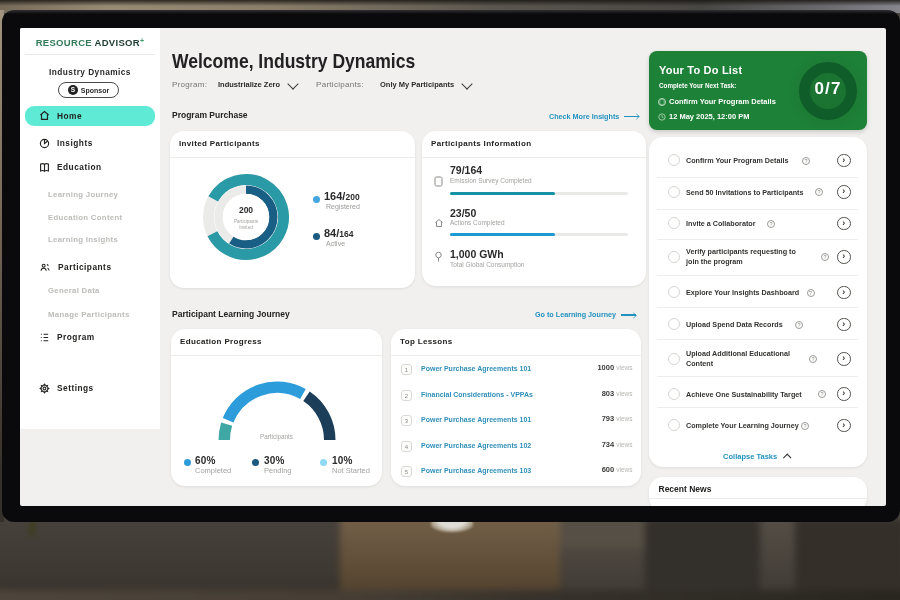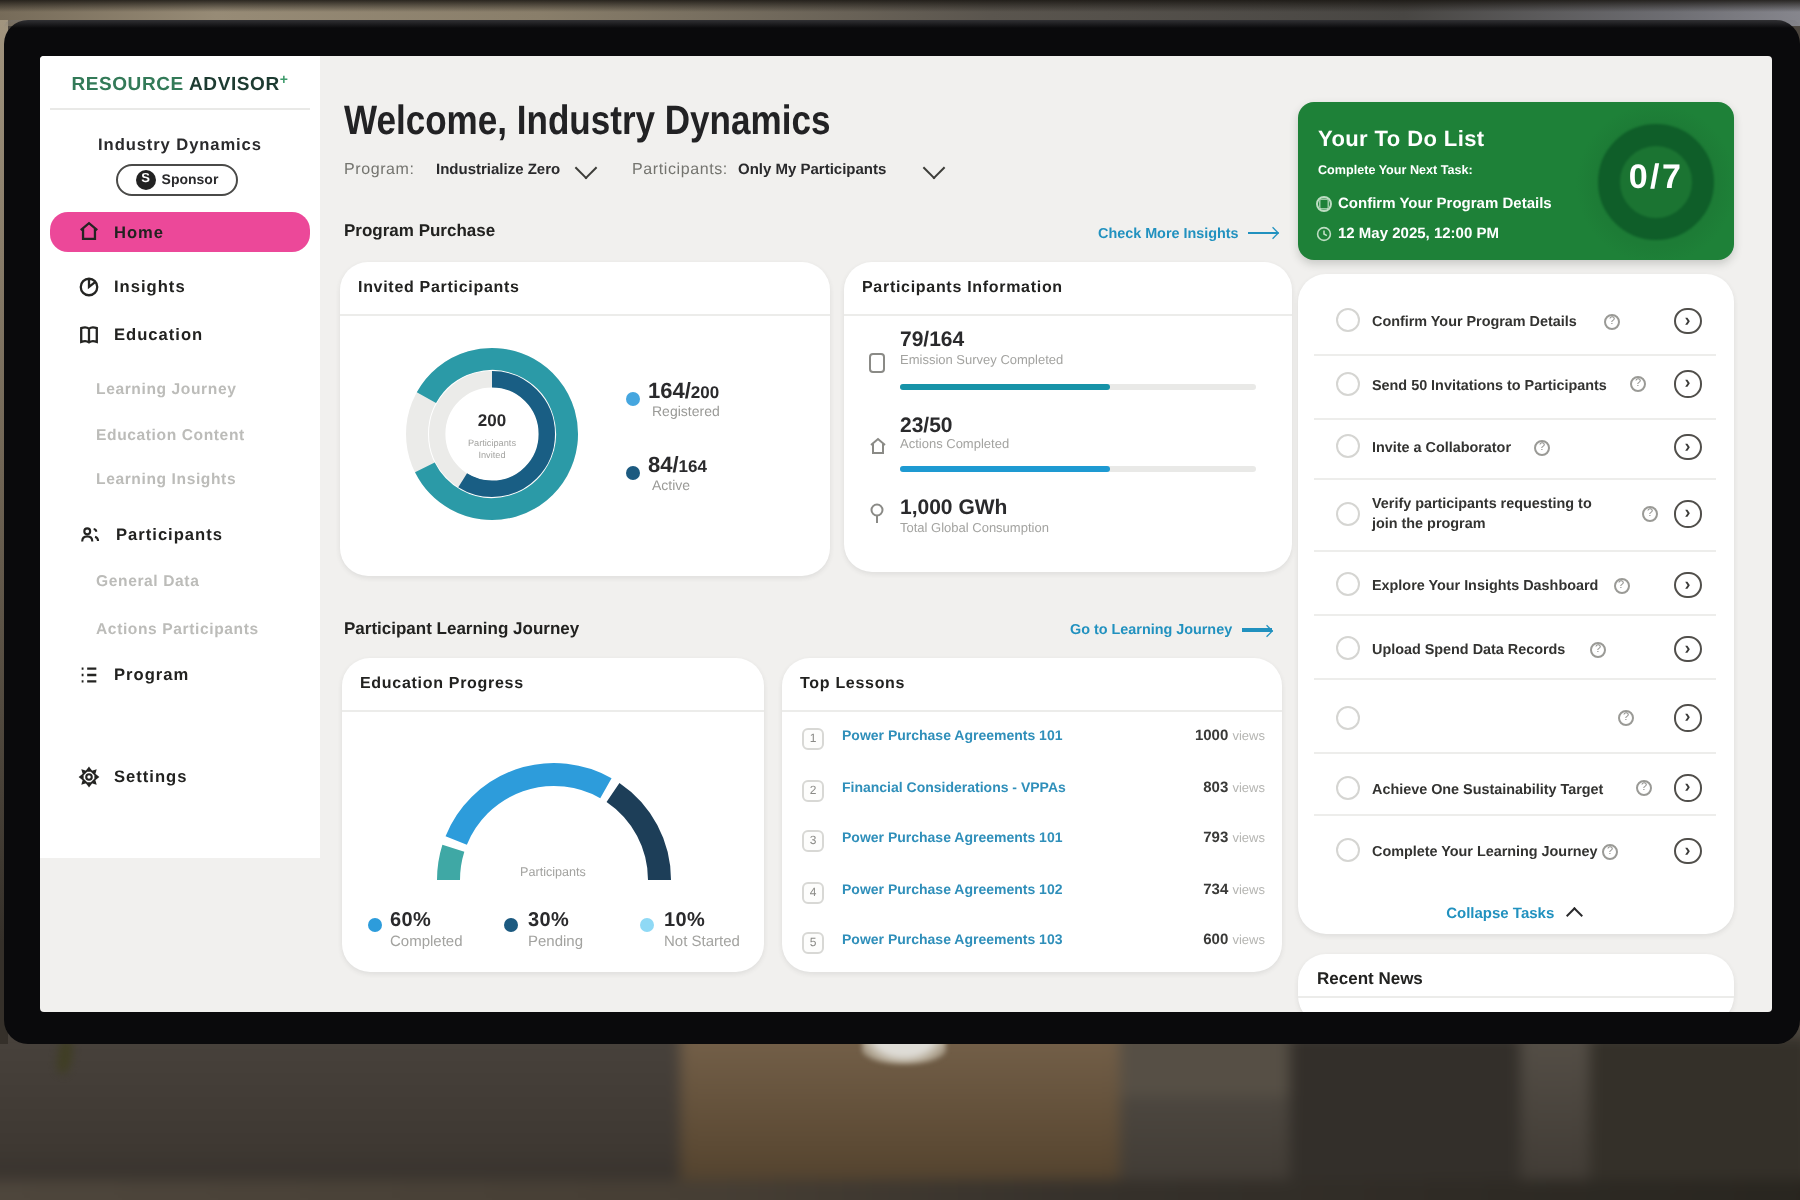--- a/index.html
+++ b/index.html
@@ -32,21 +32,21 @@
 #logo .plus{color:#3d9a6a;font-size:7px;vertical-align:3px}
 #sbdiv{position:absolute;left:5px;top:26px;width:130px;height:1px;background:#e9e9e7}
 #iddyn{position:absolute;left:0;top:39px;width:140px;text-align:center;font-size:8.3px;font-weight:bold;color:#2a2a2c;letter-spacing:.45px}
 #pill{position:absolute;left:38px;top:54.5px;width:61px;height:16px;border:1px solid #4a4a48;border-radius:8px;background:#fff;display:flex;align-items:center;justify-content:center;gap:3px}
 #pill .ic{width:10px;height:10px;border-radius:50%;background:#222;color:#fff;font-size:6.5px;line-height:10px;text-align:center;font-weight:bold}
 #pill .tx{font-size:7px;font-weight:bold;color:#2a2a2c}
 .nav{position:absolute;left:5px;width:130px;height:19px;display:flex;align-items:center}
 .nav svg{margin-left:14px;flex:0 0 auto}
 .nav .t{margin-left:7px;font-size:8.3px;font-weight:bold;letter-spacing:.5px;color:#222220;white-space:nowrap}
 .nav.sub .t{margin-left:23px;font-size:7.8px;letter-spacing:.3px;font-weight:bold;color:#bcbcb9}
-.navactive{background:#ec4899;border-radius:9px}
+.navactive{background:#5eead4;border-radius:9px}
 
 #welcome{left:152px;top:21.5px;font-size:20.5px;font-weight:bold;color:#222224;transform:scaleX(.855);transform-origin:0 0;white-space:nowrap}
 .selrow{top:52.5px;font-size:7.5px;white-space:nowrap}
 .lab{color:#74746f;font-size:8px;letter-spacing:.3px}
 .val{font-weight:bold;color:#2a2a2c}
 .chev{width:8px;height:8px;border-right:1.6px solid #3c3c38;border-bottom:1.6px solid #3c3c38;transform:rotate(45deg)}
 .sechead{font-size:8.5px;font-weight:bold;color:#222220}
 .seclink{font-size:7.2px;font-weight:bold;color:#2191bf;white-space:nowrap}
 .card{position:absolute;background:#fff;border-radius:14px;box-shadow:0 1px 2.5px rgba(60,60,55,.10)}
 .cardhead{position:absolute;left:9px;top:8px;font-size:8px;font-weight:bold;color:#222220;letter-spacing:.35px}
@@ -156,21 +156,21 @@
             <circle cx="9" cy="8" r="3.2"></circle>
             <path d="M3.5 19 C3.5 15 6 13.5 9 13.5 C12 13.5 14.5 15 14.5 19"></path>
             <path d="M16 5.5 C17.8 5.8 18.8 7 18.8 8.5 M17.5 13.8 C19.8 14.6 20.8 16.2 20.8 18.5"></path>
           </svg>
         <span class="t">Participants</span>
       </div>
       <div class="nav sub" style="top:253px">
           <span class="t">General Data</span>
         </div>
       <div class="nav sub" style="top:277px">
-          <span class="t">Actions Participants</span>
+          <span class="t">Manage Participants</span>
         </div>
       <div class="nav" style="top:300px">
         <svg width="11" height="11" viewBox="0 0 24 24" fill="none" stroke="#242422" stroke-width="2.5">
             <path d="M4 5 H6 M4 12 H6 M4 19 H6 M10 5 H20 M10 12 H20 M10 19 H20"></path>
           </svg>
         <span class="t">Program</span>
       </div>
       <div class="nav" style="top:351px">
         <svg width="11" height="11" viewBox="0 0 24 24" fill="none" stroke="#242422" stroke-width="2.3">
             <circle cx="12" cy="12" r="3"></circle>
@@ -179,21 +179,21 @@
         <span class="t">Settings</span>
       </div>
     </div>
 
     <div class="abs" id="welcome">Welcome, Industry Dynamics</div>
     <div class="abs selrow" style="left:0;width:100%">
       <span class="abs lab" style="left:152px">Program:</span>
       <span class="abs val" style="left:198px">Industrialize Zero</span>
       <span class="abs chev" style="left:269px;top:0px"></span>
       <span class="abs lab" style="left:296px">Participants:</span>
-      <span class="abs val" style="left:349px">Only My Participants</span>
+      <span class="abs val" style="left:360px">Only My Participants</span>
       <span class="abs chev" style="left:443px;top:0px"></span>
     </div>
     <div class="abs sechead" style="left:152px;top:82.5px">Program Purchase</div>
     <div class="abs seclink" style="left:529px;top:84px">Check More Insights<span class="arrow"></span></div>
 
     <div class="card" style="left:150px;top:103.5px;width:245px;height:157px">
       <div class="cardhead">Invited Participants</div>
       <div class="carddiv"></div>
       <svg style="position:absolute;left:32px;top:42px" width="88" height="88" viewBox="0 0 88 88">
         <circle cx="44" cy="44" r="37.5" fill="none" stroke="#ebebe9" stroke-width="11"></circle>
@@ -334,20 +334,21 @@
         <div class="ttext" style="top:151.3px">Explore Your Insights Dashboard</div>
         <div class="thelp" style="left:157.5px;top:151.8px">?</div>
         <div class="tgo" style="top:148.8px">›</div>
       <div class="tsep" style="top:169.9px"></div>
       <div class="tcheck" style="top:181.2px"></div>
         <div class="ttext" style="top:183.2px">Upload Spend Data Records</div>
         <div class="thelp" style="left:146px;top:183.7px">?</div>
         <div class="tgo" style="top:180.7px">›</div>
       <div class="tsep" style="top:201.5px"></div>
       <div class="tcheck" style="top:215.8px"></div>
+        <div class="ttext" style="top:212.3px;width:125px">Upload Additional Educational Content</div>
         <div class="thelp" style="left:160px;top:218.3px">?</div>
         <div class="tgo" style="top:215.3px">›</div>
       <div class="tsep" style="top:239.2px"></div>
       <div class="tcheck" style="top:250.8px"></div>
         <div class="ttext" style="top:252.8px">Achieve One Sustainability Target</div>
         <div class="thelp" style="left:169px;top:253.3px">?</div>
         <div class="tgo" style="top:250.3px">›</div>
       <div class="tsep" style="top:269.9px"></div>
       <div class="tcheck" style="top:282.4px"></div>
         <div class="ttext" style="top:284.4px">Complete Your Learning Journey</div>

